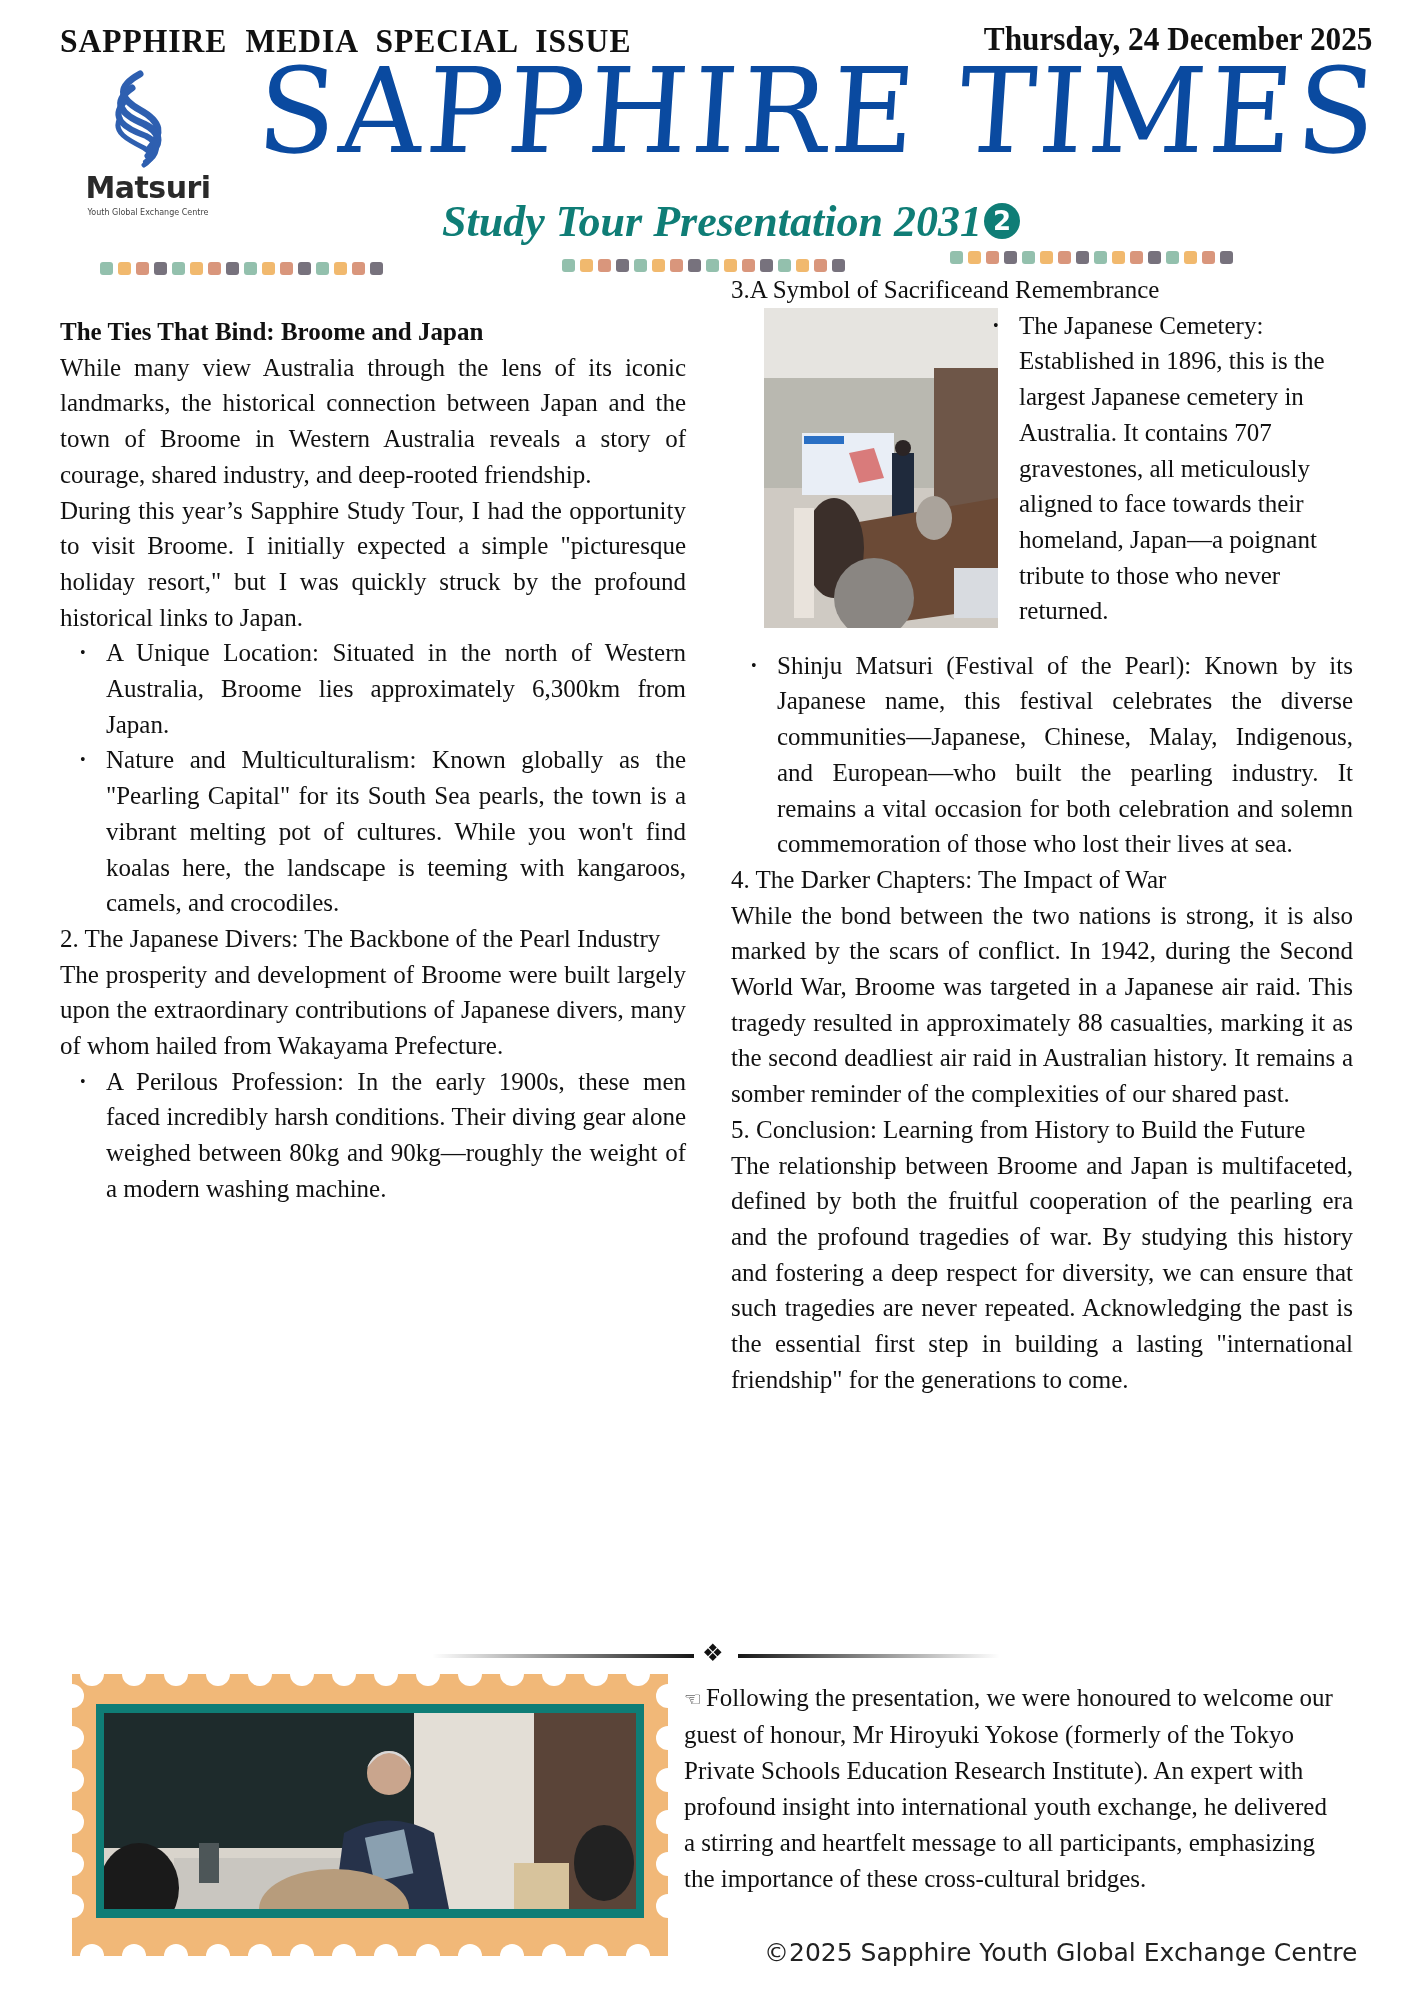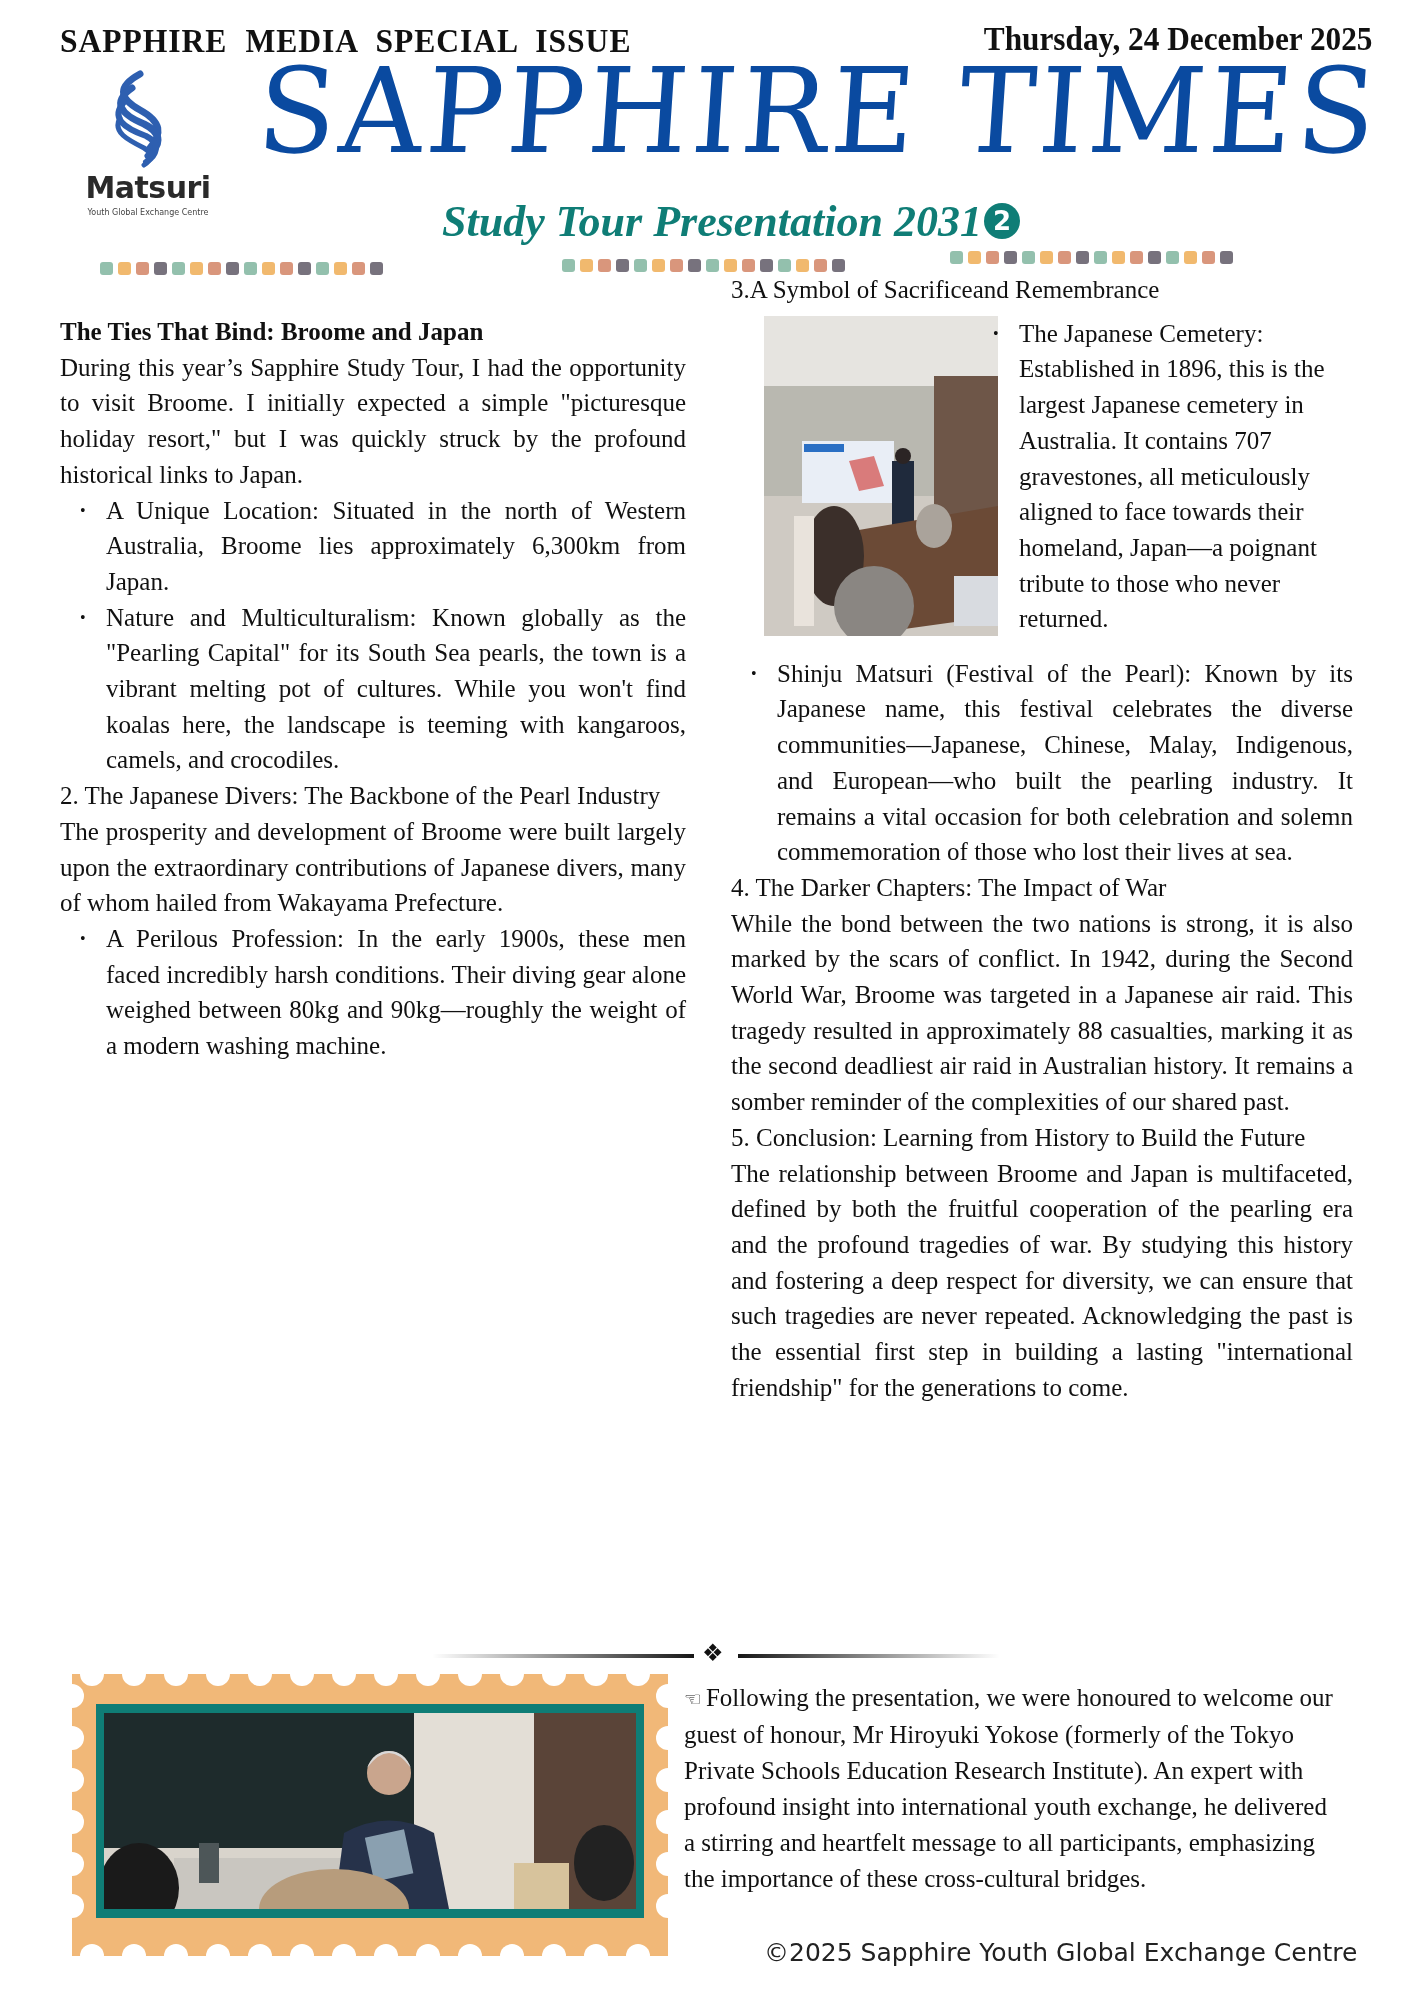--- a/index.html
+++ b/index.html
@@ -24,21 +24,21 @@
   .col p { margin: 0; }
   .col-left { left: 60px; top: 314px; width: 626px; }
   .col-right { left: 731px; top: 272px; width: 622px; }
   .article-heading { font-weight: bold; }
   .col ul { margin: 0; padding: 0 0 0 46px; list-style: none; }
   .col li { position: relative; }
   .col li::before { content: "•"; position: absolute; left: -26px; top: 0; font-size: 16px; }
   .col-right ul { padding-left: 46px; }
 
   .section3-heading { text-align: left; }
-  .cemetery-wrap { position: relative; height: 340px; margin-top: 8px; }
+  .cemetery-wrap { position: relative; height: 340px; margin-top: 0; }
   .photo-1 { position: absolute; left: 33px; top: 0; width: 234px; height: 320px; overflow: hidden; }
   .cemetery-text { position: absolute; left: 288px; top: 0; width: 340px; text-align: left; }
   .cemetery-text::before { content: "•"; position: absolute; left: -26px; top: 0; font-size: 16px; }
   .shinju { margin-top: 14px; }
 
   .divider { position: absolute; left: 432px; top: 1642px; width: 560px; height: 24px; }
   .divider .line-l { position: absolute; left: 0; top: 12px; width: 262px; height: 4px; background: linear-gradient(to right, rgba(20,20,20,0), #161616); }
   .divider .line-r { position: absolute; left: 306px; top: 12px; width: 262px; height: 4px; background: linear-gradient(to left, rgba(20,20,20,0), #161616); }
   .divider .ornament { position: absolute; left: 270px; top: -3px; font-size: 24px; color: #111; }
 
@@ -125,20 +125,21 @@
     <span style="background: rgb(217, 150, 124);"></span>
     <span style="background: rgb(119, 114, 125);"></span>
     <span style="background: rgb(147, 192, 173);"></span>
     <span style="background: rgb(241, 185, 110);"></span>
     <span style="background: rgb(217, 150, 124);"></span>
     <span style="background: rgb(119, 114, 125);"></span>
   </div>
 
 <div class="col col-left">
   <p class="article-heading">The Ties That Bind: Broome and Japan</p>
+  <p>While many view Australia through the lens of its iconic landmarks, the historical connection between Japan and the town of Broome in Western Australia reveals a story of courage, shared industry, and deep-rooted friendship.</p>
   <p>During this year’s Sapphire Study Tour, I had the opportunity to visit Broome. I initially expected a simple "picturesque holiday resort," but I was quickly struck by the profound historical links to Japan.</p>
   <ul>
     <li>A Unique Location: Situated in the north of Western Australia, Broome lies approximately 6,300km from Japan.</li>
     <li>Nature and Multiculturalism: Known globally as the "Pearling Capital" for its South Sea pearls, the town is a vibrant melting pot of cultures. While you won't find koalas here, the landscape is teeming with kangaroos, camels, and crocodiles.</li>
   </ul>
   <p>2. The Japanese Divers: The Backbone of the Pearl Industry</p>
   <p>The prosperity and development of Broome were built largely upon the extraordinary contributions of Japanese divers, many of whom hailed from Wakayama Prefecture.</p>
   <ul>
     <li>A Perilous Profession: In the early 1900s, these men faced incredibly harsh conditions. Their diving gear alone weighed between 80kg and 90kg—roughly the weight of a modern washing machine.</li>
   </ul>

